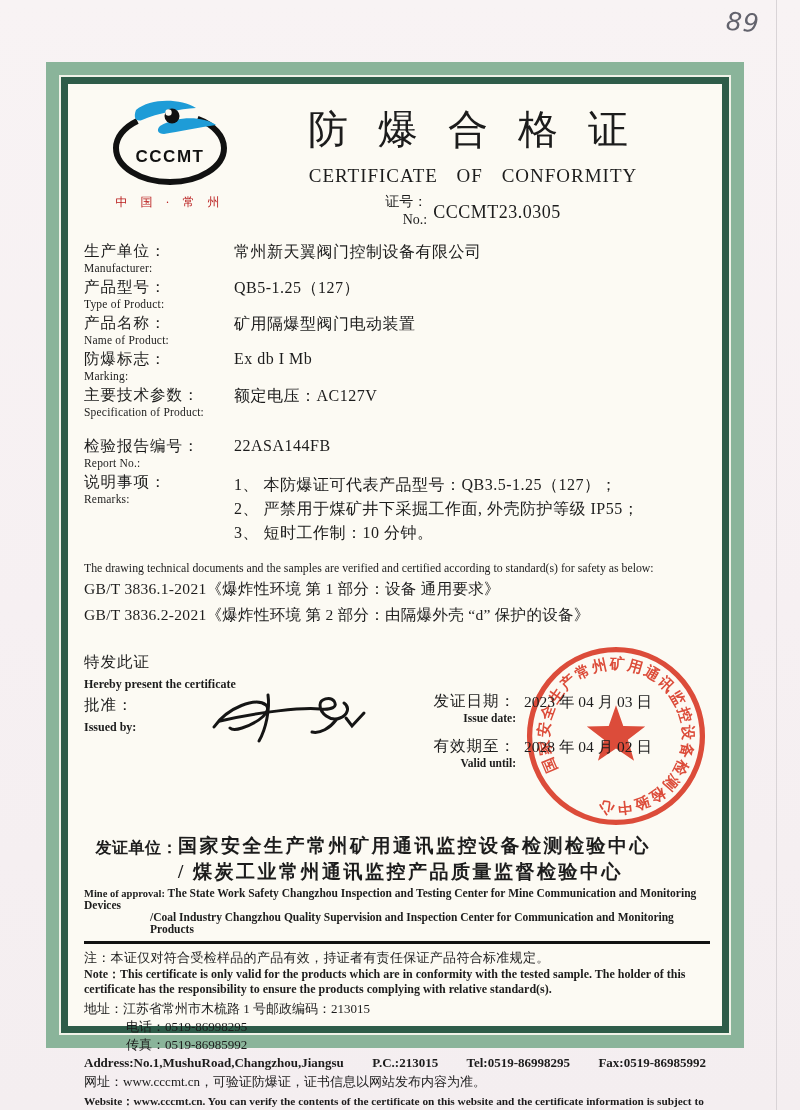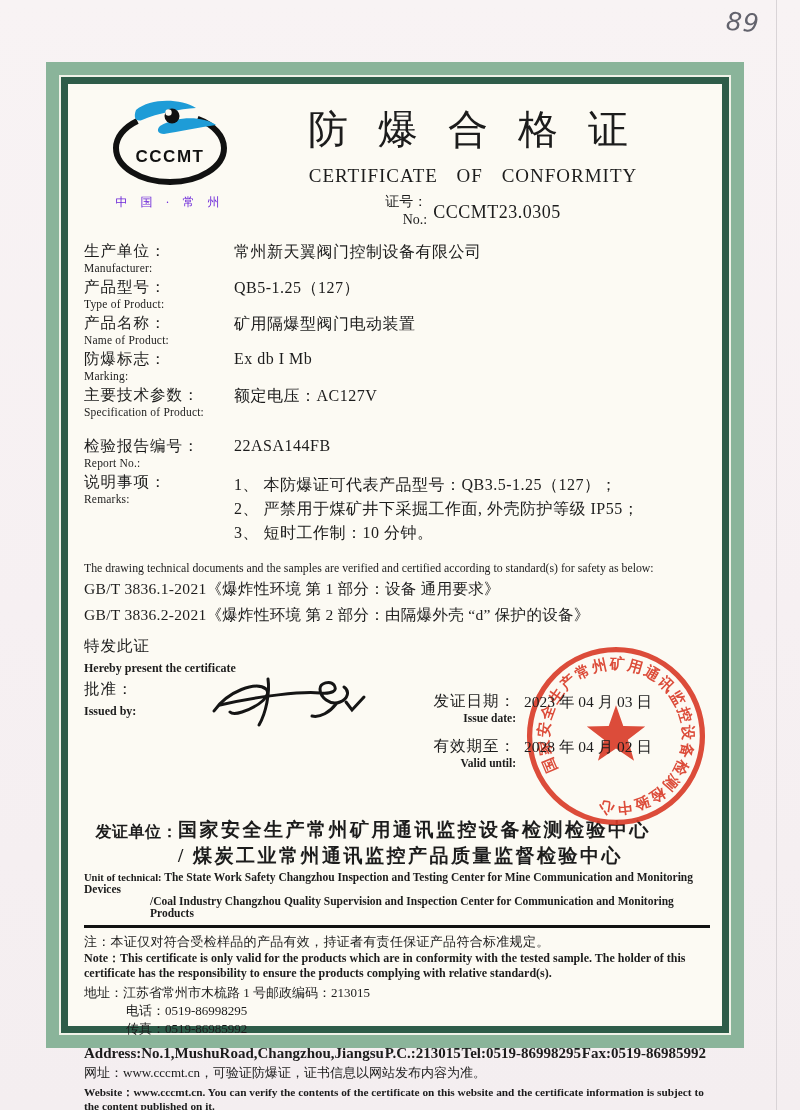--- a/index.html
+++ b/index.html
@@ -20,21 +20,21 @@
   
   .frame { position:absolute; left:46px; top:62px; width:698px; height:986px;
            border:13px solid #8ab49a; background:#eef0e6; }
   .frame-gap { width:100%; height:100%; border:2px solid #f0f2e8; }
   .frame-inner { width:100%; height:100%; border:7px solid #2e5c49; background:#fcfaf3; }
   
   .content { position:absolute; left:68px; top:84px; width:654px; height:942px; padding:0 12px 0 16px; }
 
   .hdr { display:flex; padding-top:12px; }
   .logo-col { width:172px; text-align:center; }
-  .logo-sub { font-size:12px; letter-spacing:5px; margin-top:2px; color:#6d28d9; }
+  .logo-sub { font-size:12px; letter-spacing:5px; margin-top:2px; color:#b91c1c; }
   .title-col { flex:1; text-align:center; padding-right:20px; }
   .title-cn { font-size:40px; letter-spacing:10px; font-weight:400; margin-top:6px; white-space:nowrap; }
   .title-en { font-size:19px; letter-spacing:1px; word-spacing:13px; margin-top:8px; }
   .certno { display:flex; justify-content:center; margin-top:6px; align-items:center; }
   .certno-labels { text-align:right; font-size:14px; line-height:18px; }
   .certno-val { font-size:18px; margin-left:6px; padding-top:2px; letter-spacing:.5px; }
 
   .fields { margin-top:12px; }
   .field { display:flex; margin-bottom:2px; }
   .flabel { width:150px; flex:none; }
@@ -42,21 +42,21 @@
   .flabel .en { font-size:11.5px; line-height:14px; letter-spacing:.2px; }
   .fvalue { font-size:16px; padding-top:1px; letter-spacing:.5px; }
   .gap-lg { height:15px; }
   .rline { line-height:24px; }
 
   .standards { margin-top:16px; }
   .std-cn { font-size:15.5px; letter-spacing:.5px; }
   .std-en { font-size:11.8px; margin-top:3px; }
   .std-item { font-size:15.5px; line-height:26px; letter-spacing:.3px; }
 
-  .present { margin-top:8px; }
+  .present { margin-top:24px; }
   .present-cn { font-size:15.5px; letter-spacing:1px; }
   .present-en { font-size:12px; font-weight:600; margin-top:4px; }
   .approve-row { display:flex; margin-top:3px; }
   .approve-labels .cn { font-size:15.5px; letter-spacing:1px; }
   .approve-labels .en { font-size:12px; font-weight:600; margin-top:4px; }
   .sig { margin-left:70px; margin-top:-8px; }
 
   .dates { position:absolute; left:352px; top:606px; width:270px; z-index:3; }
   .drow { display:flex; }
   .drow + .drow { margin-top:9px; }
@@ -75,21 +75,21 @@
   .app-en .l1 { font-size:11.5px; }
   .app-en .lbl { font-size:10.5px; }
   .app-en .l2 { font-size:11.5px; padding-left:66px; }
   .black-rule { height:3px; background:#121212; margin-top:6px; }
 
   .footer { margin-top:5px; }
   .note-cn { font-size:13px; letter-spacing:.3px; }
   .note-en { font-size:12px; font-weight:700; line-height:15px; margin-top:0; }
   .addr-row { display:flex; margin-top:3px; font-size:13px;flex-direction:column; }
   .addr-row .s2 { margin-left:42px; } .addr-row .s3 { margin-left:42px; }
-  .addr-en-row { display:flex; justify-content:space-between; margin-top:7px; font-size:15px; font-weight:700; padding-right:4px; }
+  .addr-en-row { display:flex; justify-content:space-between; margin-top:1px; font-size:13px; font-weight:700; padding-right:4px; }
   .web-cn { font-size:13px; margin-top:2px; }
   .web-en { font-size:11.3px; font-weight:700; margin-top:3px; }
 </style>
 </head>
 <body>
 
 <div class="pageno">89</div>
 <div class="scanline"></div>
 
 <div class="frame">
@@ -240,21 +240,21 @@
 
   <div class="approval">
     <div class="app-cn">
       <div class="app-label-cn">发证单位：</div>
       <div class="app-lines-cn">
         <div>国家安全生产常州矿用通讯监控设备检测检验中心</div>
         <div>/ 煤炭工业常州通讯监控产品质量监督检验中心</div>
       </div>
     </div>
     <div class="app-en">
-      <div class="l1"><span class="lbl">Unit of technical:</span>
+      <div class="l1"><span class="lbl">Mine of approval:</span>
         <span>The State Work Safety Changzhou Inspection and Testing Center for Mine Communication and Monitoring Devices</span></div>
       <div class="l2">/Coal Industry Changzhou Quality Supervision and Inspection Center for Communication and Monitoring Products</div>
     </div>
     <div class="black-rule"></div>
   </div>
 
   <div class="footer">
     <div class="note-cn">注：本证仅对符合受检样品的产品有效，持证者有责任保证产品符合标准规定。</div>
     <div class="note-en">Note：This certificate is only valid for the products which are in conformity with the tested sample. The holder of this certificate has the responsibility to ensure the products complying with relative standard(s).</div>
     <div class="addr-row">

